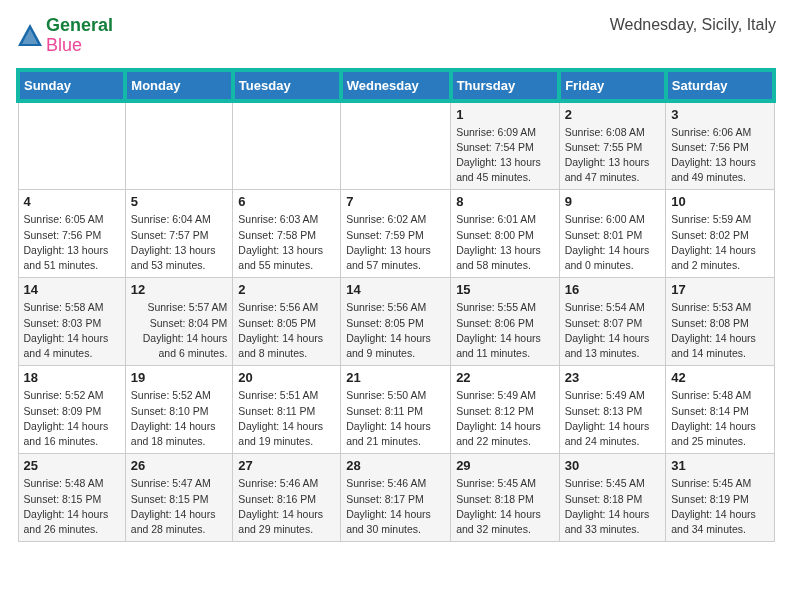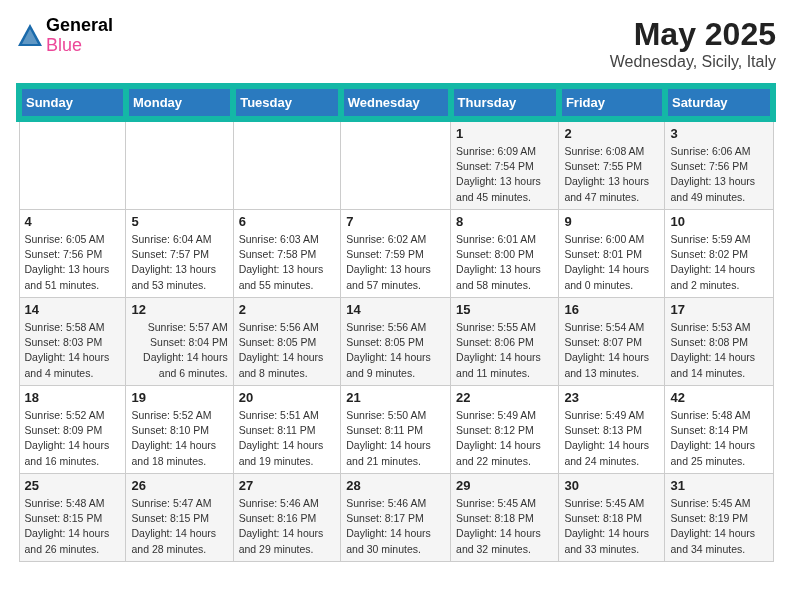--- a/index.html
+++ b/index.html
@@ -21,21 +21,21 @@
       align-items: center;
     }
     .logo-text {
       display: flex;
       flex-direction: column;
       line-height: 1.1;
     }
     .logo-general {
       font-size: 18px;
       font-weight: bold;
-      color: #000000;
+      color: #15803d;
     }
     .logo-blue {
       font-size: 18px;
       font-weight: normal;
       color: #ec4899;
     }
     .logo-icon {
       width: 28px;
       height: 28px;
       margin-right: 2px;
@@ -57,21 +57,21 @@
       border-collapse: collapse;
       font-size: 11px;
     }
     thead tr th {
       background-color: #2a7abf;
       color: #fff;
       padding: 6px 4px;
       text-align: left;
       font-size: 13px;
       font-weight: bold;
-      border: 6px solid #14b8a6;
+      border: 4px solid #14b8a6;
     }
     tbody tr td {
       border: 1px solid #ccc;
       vertical-align: top;
       padding: 4px 5px;
       height: 88px;
       width: 113px;
       background: #fff;
     }
     tbody tr:nth-child(odd) td {
@@ -100,21 +100,20 @@
     <svg class="logo-icon" viewBox="0 0 28 28">
       <polygon points="14,2 26,24 2,24" fill="#1a6aab"></polygon>
       <polygon points="14,7 22,22 6,22" fill="#fff" opacity="0.3"></polygon>
     </svg>
     <div class="logo-text">
       <span class="logo-general">General</span>
       <span class="logo-blue">Blue</span>
     </div>
   </div>
   <div class="title-area">
-    <div class="month-title">May 2025</div>
     <div class="location-title">Wednesday, Sicily, Italy</div>
   </div>
 </div>
 
 <table>
   <thead>
     <tr>
     <th>Sunday</th>
         <th>Monday</th>
         <th>Tuesday</th>

